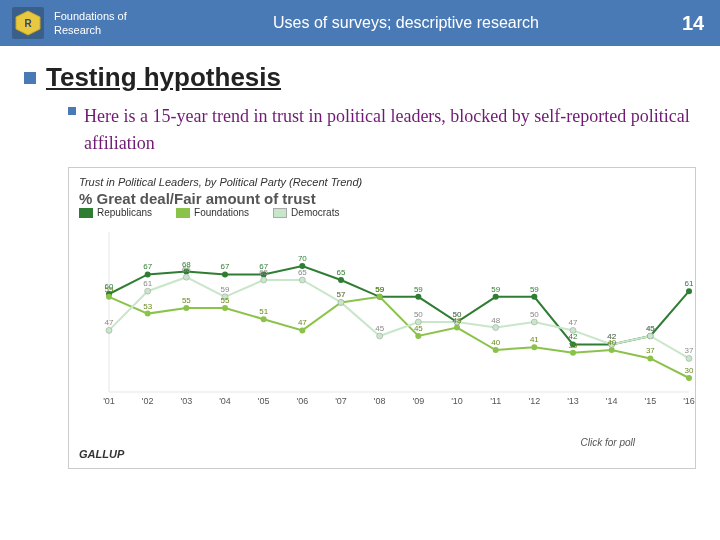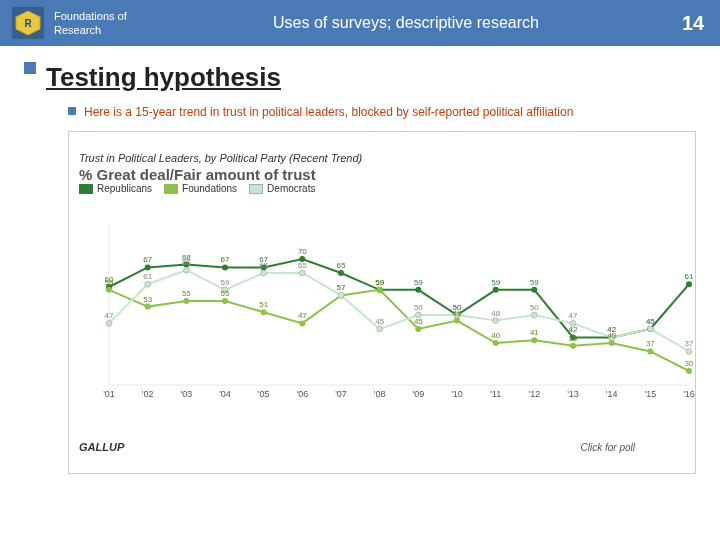--- a/index.html
+++ b/index.html
@@ -49,21 +49,21 @@
     }
 
     
     .content {
       padding: 16px 24px 10px 24px;
     }
 
     
     .main-heading {
       display: flex;
-      align-items: flex-start;
+      align-items: center;
       margin-bottom: 10px;
     }
     .bullet-square {
       width: 12px;
       height: 12px;
       background: #4a7ab5;
       margin-right: 10px;
       flex-shrink: 0;
     }
     .main-heading-text {
@@ -102,49 +102,50 @@
     }
     .bullet-square-tiny {
       width: 8px;
       height: 8px;
       background: #4a7ab5;
       margin-right: 8px;
       flex-shrink: 0;
       margin-top: 4px;
     }
     .detail-text {
-      font-size: 12px;
-      color: #c2410c;
+      font-size: 18px;
+      color: #701a75;
       line-height: 1.5;
+      font-family: Liberation Serif, serif;
     }
 
     
     .chart-container {
       margin-left: 44px;
       margin-top: 6px;
       border: 1px solid #ccc;
       background: #fff;
-      padding: 20px 10px;
+      padding: 8px 10px;
       position: relative;
     }
     .chart-title {
       font-style: italic;
       font-size: 11px;
       color: #333;
       margin-bottom: 2px;
     }
     .chart-subtitle {
       font-size: 15px;
       color: #555;
       font-weight: bold;
     }
     .chart-legend {
       display: flex;
-      gap: 12px;
-      margin-bottom: 21px;
+      gap: 24px;
+      margin-bottom: 4px;
     }
     .legend-item {
       display: flex;
       align-items: center;
       gap: 4px;
       font-size: 10px;
       color: #333;
     }
     .legend-color {
       width: 14px;

